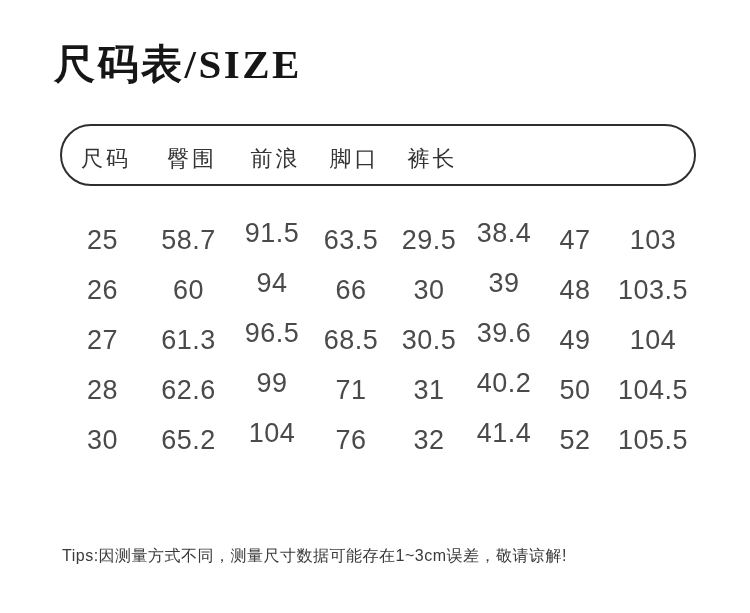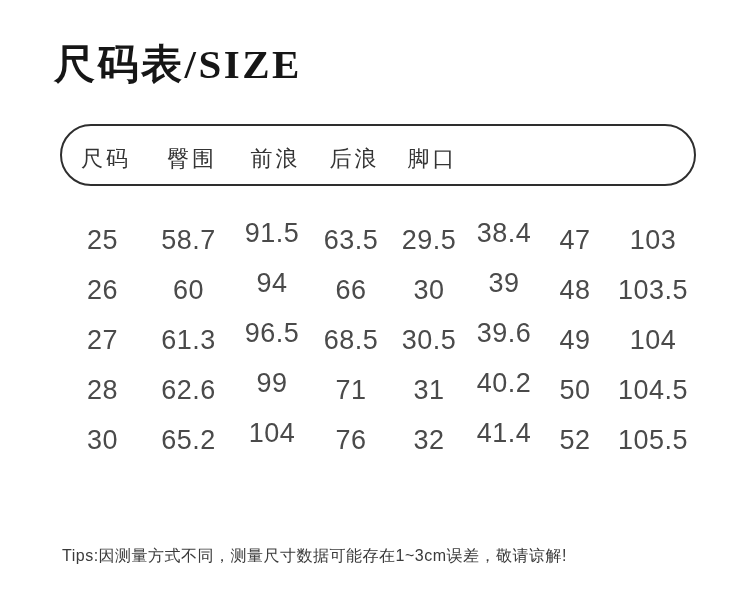--- a/index.html
+++ b/index.html
@@ -84,22 +84,22 @@
 <body>
 
 <div class="canvas">
 
   <h1 class="title">尺码表/SIZE</h1>
 
   <div class="pill grid8">
     <div class="hcell">尺码</div>
     <div class="hcell">臀围</div>
     <div class="hcell">前浪</div>
-    <div class="hcell">后浪</div>
     <div class="hcell">脚口</div>
+    <div class="hcell">裤长</div>
   </div>
 
   <div class="rows">
 
     <div class="row grid8">
       <div class="cell">25</div>
       <div class="cell">58.7</div>
       <div class="cell">91.5</div>
       <div class="cell">63.5</div>
       <div class="cell">29.5</div>

